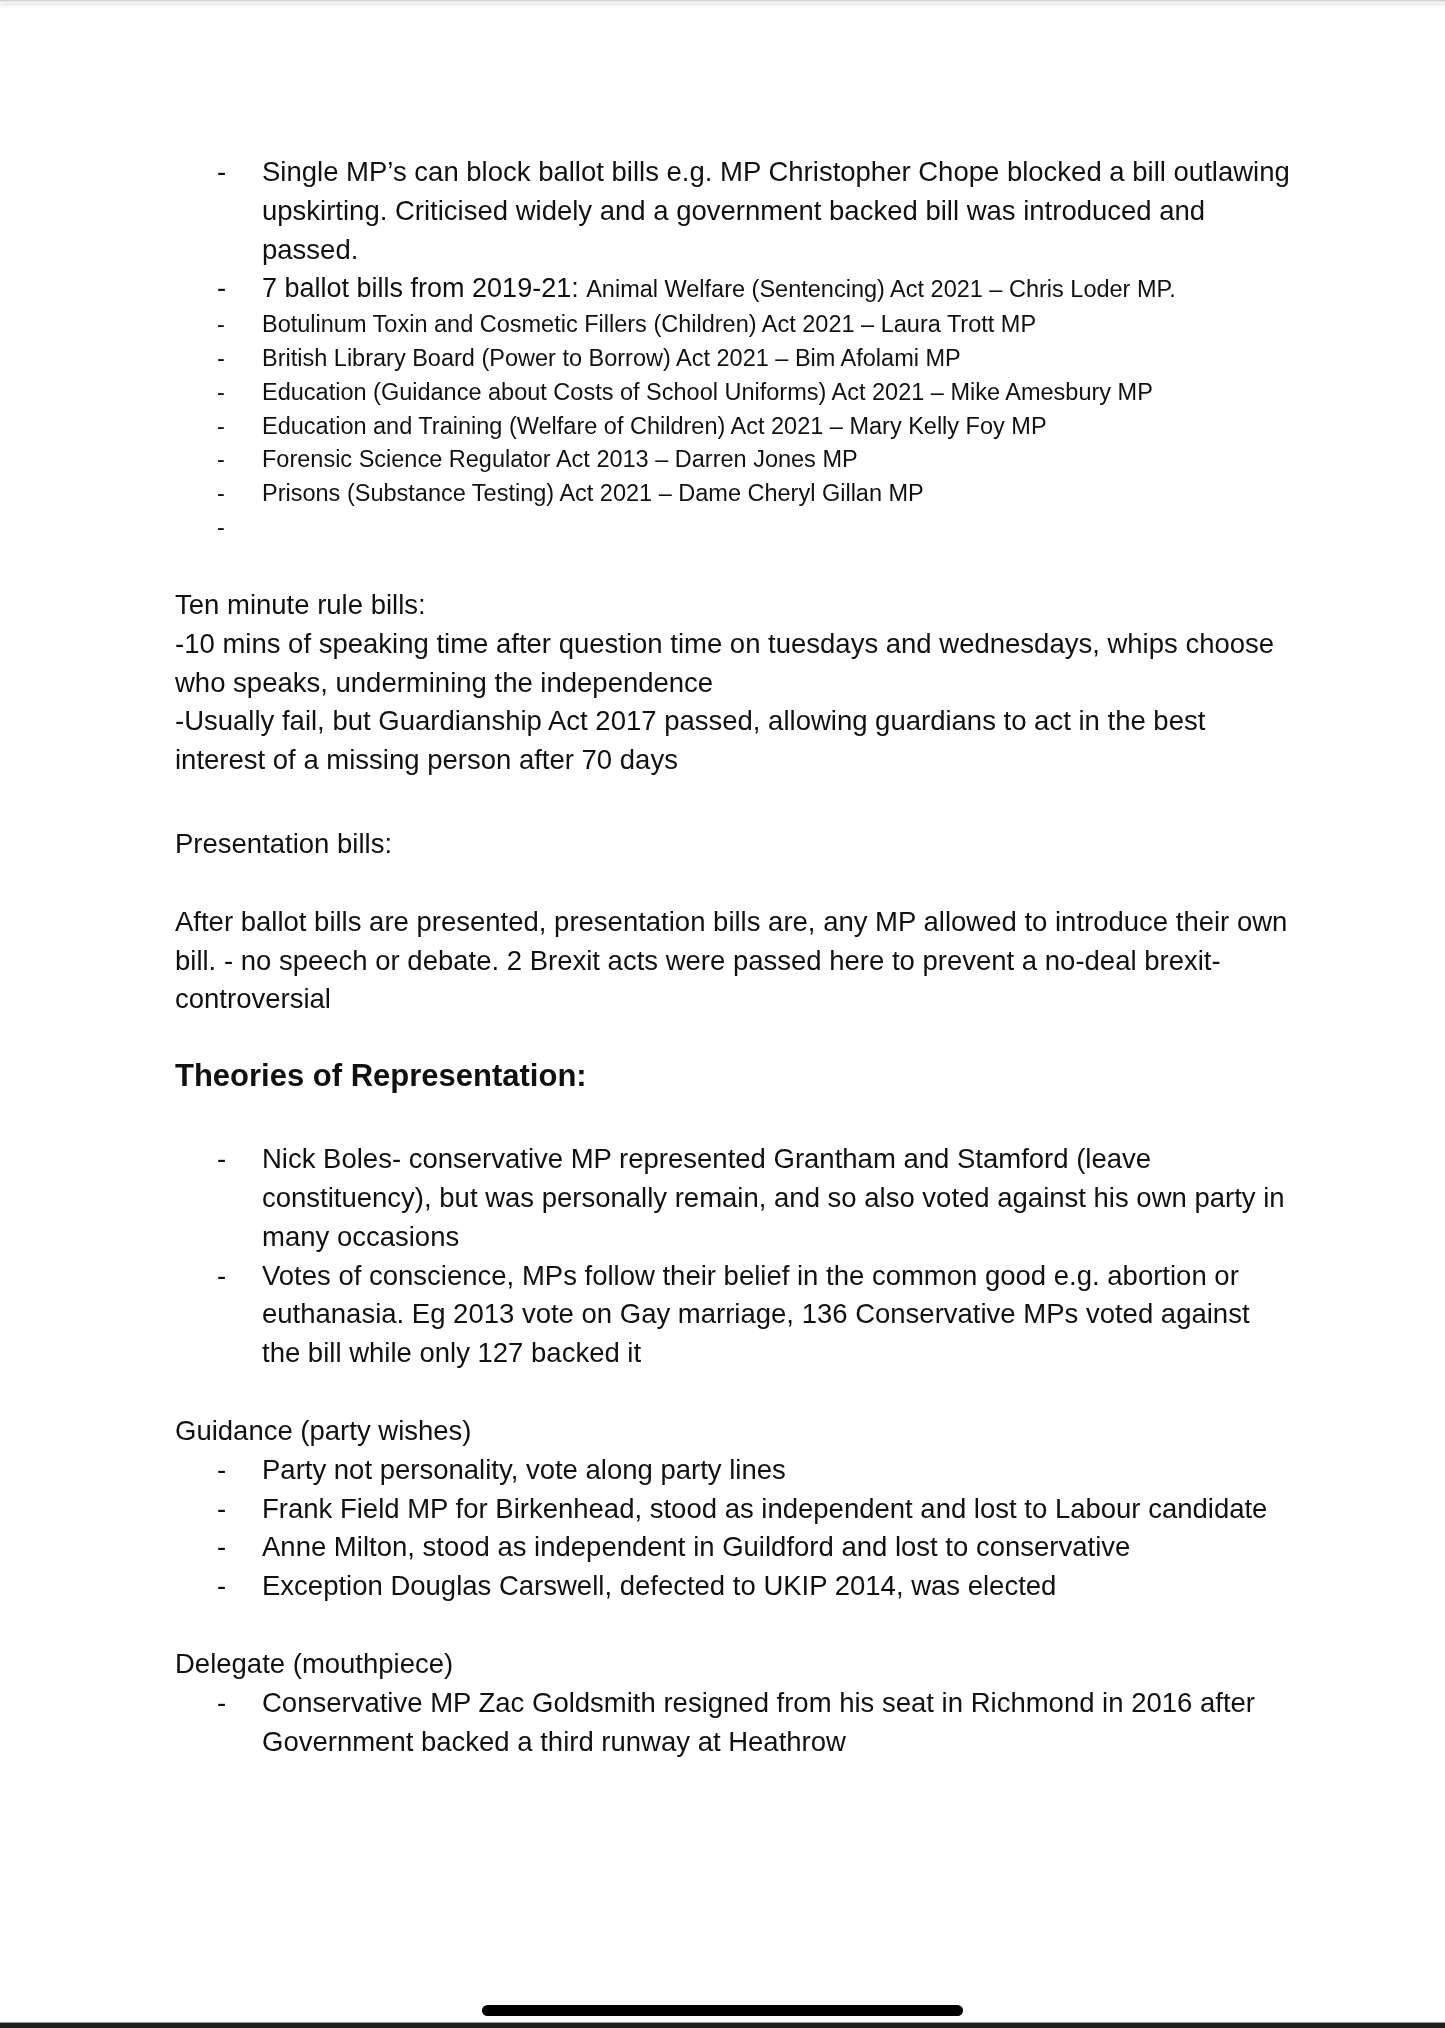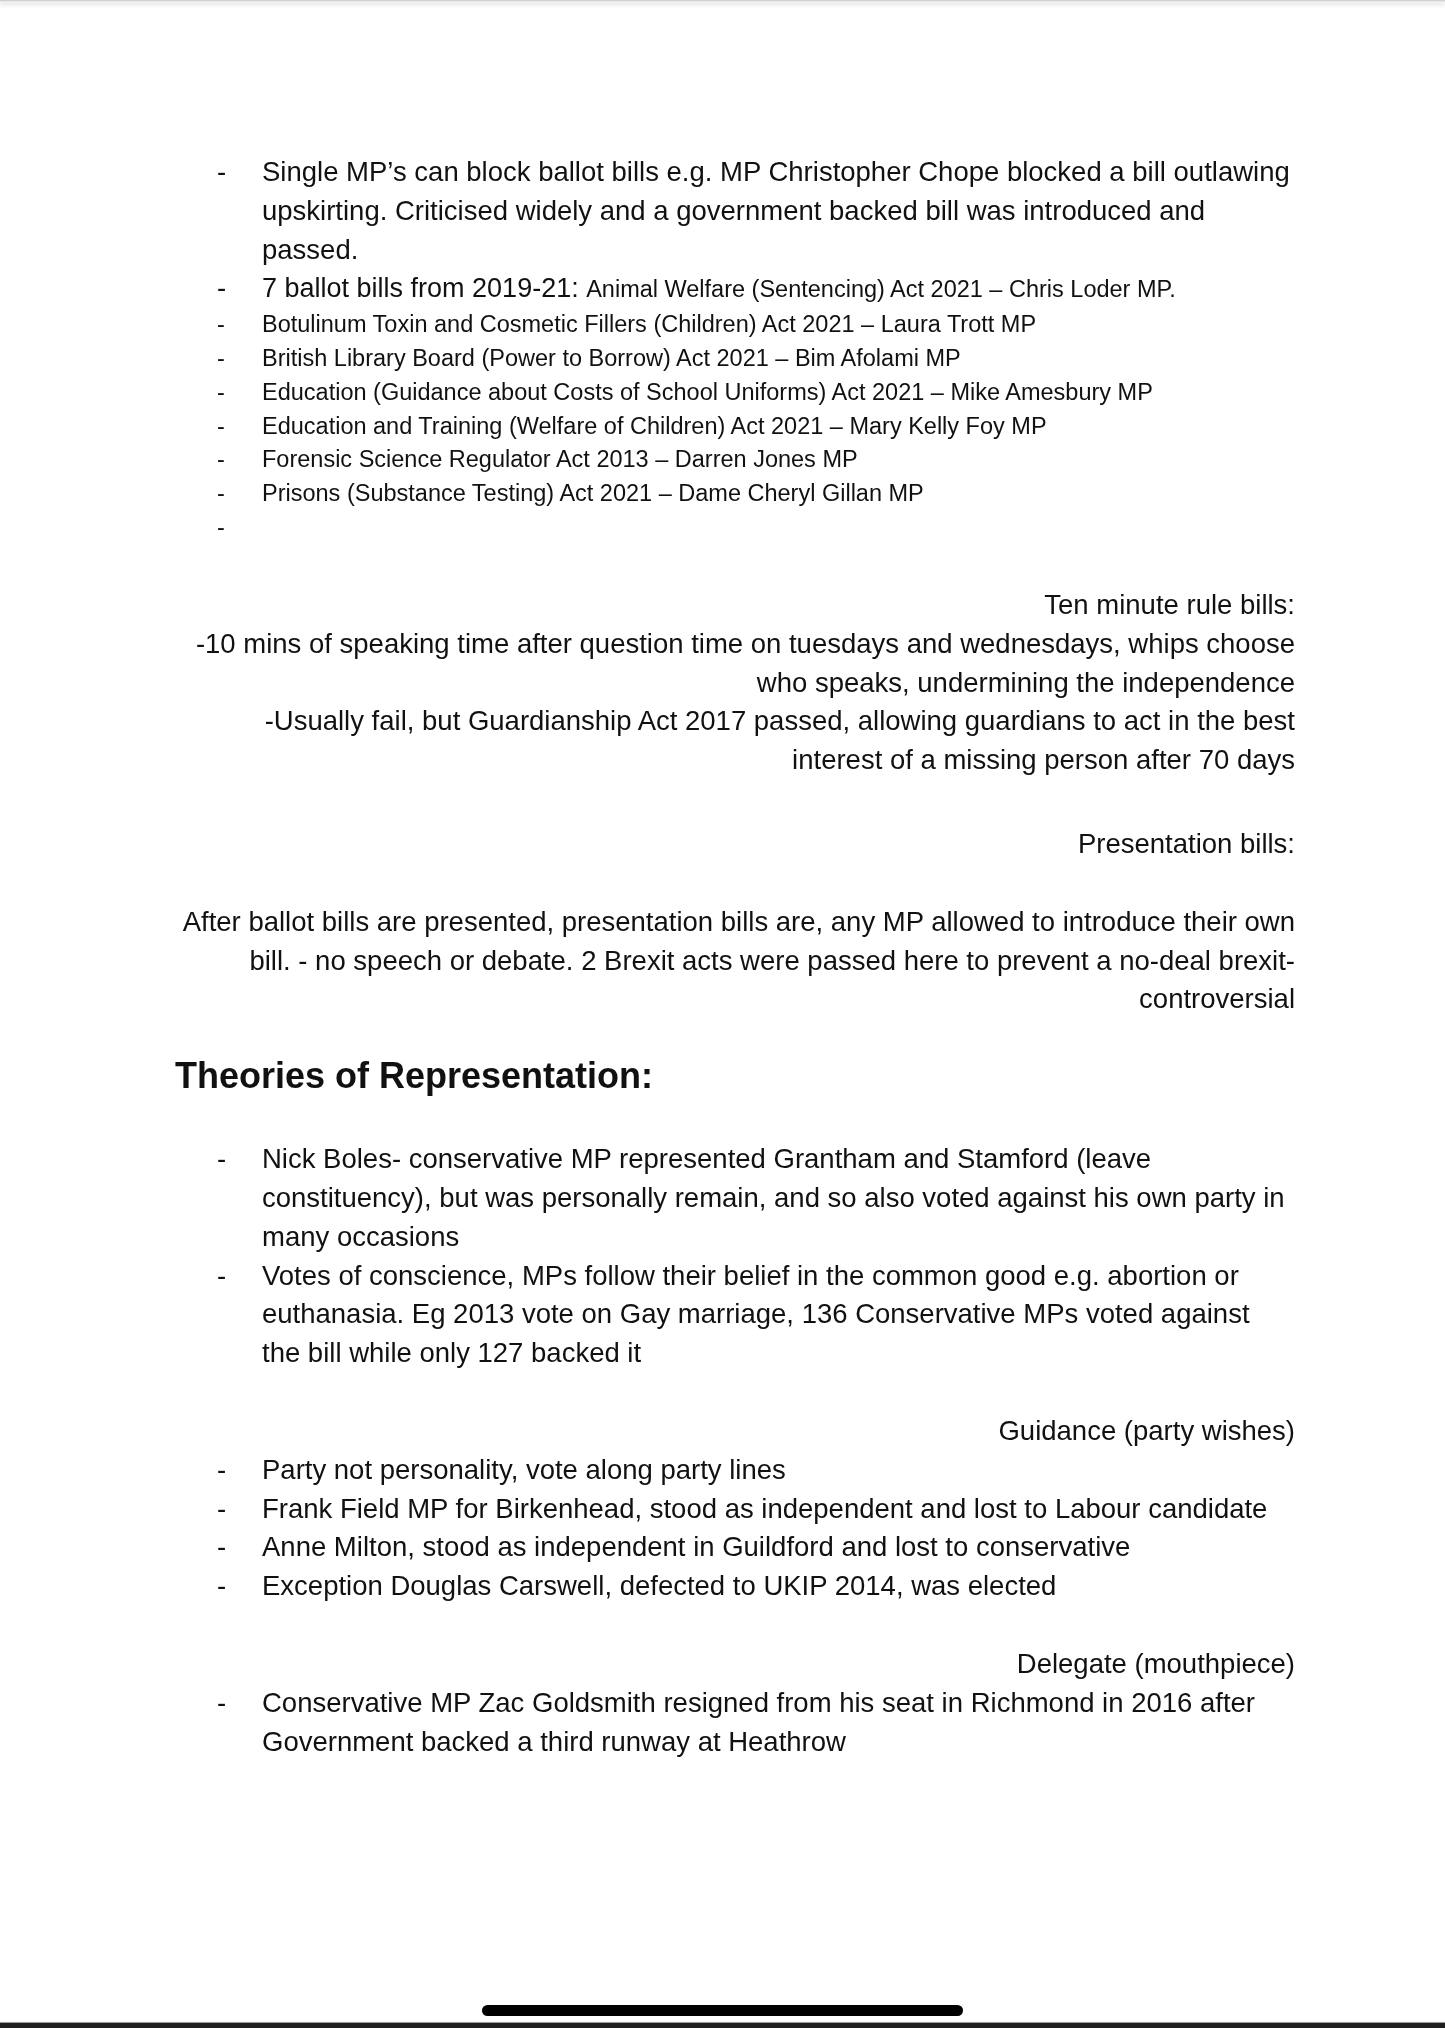--- a/index.html
+++ b/index.html
@@ -26,21 +26,20 @@
       position: absolute;
       left: 175px;
       top: 153px;
       width: 1120px;
     }
     .p {
       font-size: 27.5px;
       line-height: 38.8px;
       margin: 0;
       white-space: pre-wrap;
-      text-align: right;
     }
     ul.dash {
       list-style: none;
       margin: 0;
       padding: 0;
     }
     ul.dash li {
       position: relative;
       padding-left: 87px;
       font-size: 27.5px;
@@ -52,21 +51,21 @@
       top: 0;
     }
     ul.dash.small li {
       font-size: 23.5px;
       line-height: 33.8px;
     }
     ul.dash li .lead { font-size: 27px; }
     ul.dash li .rest { font-size: 23.5px; }
     .heading {
       font-weight: bold;
-      font-size: 36px;
+      font-size: 31px;
       line-height: 40px;
       margin: 0;
     }
     .home-bar {
       position: absolute;
       left: 482px;
       top: 2005px;
       width: 481px;
       height: 11px;
       border-radius: 6px;

